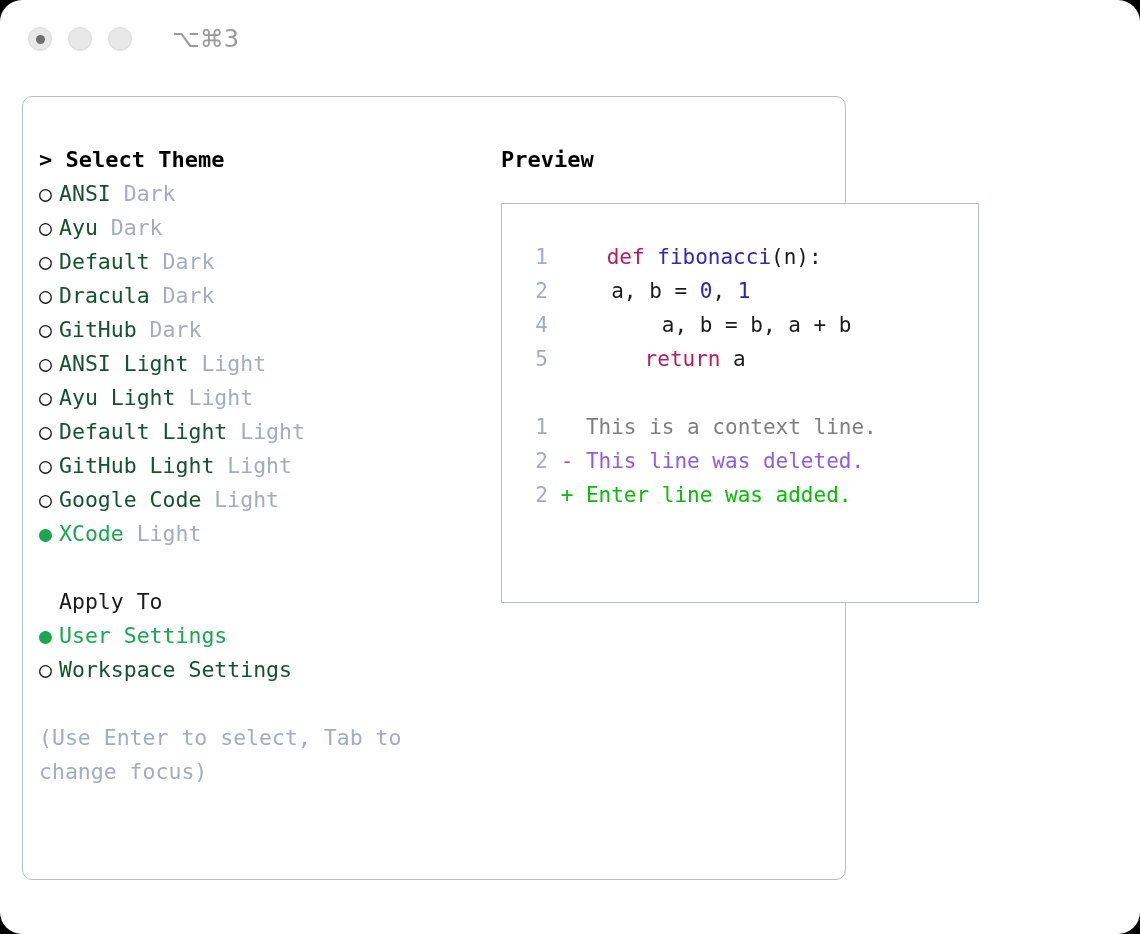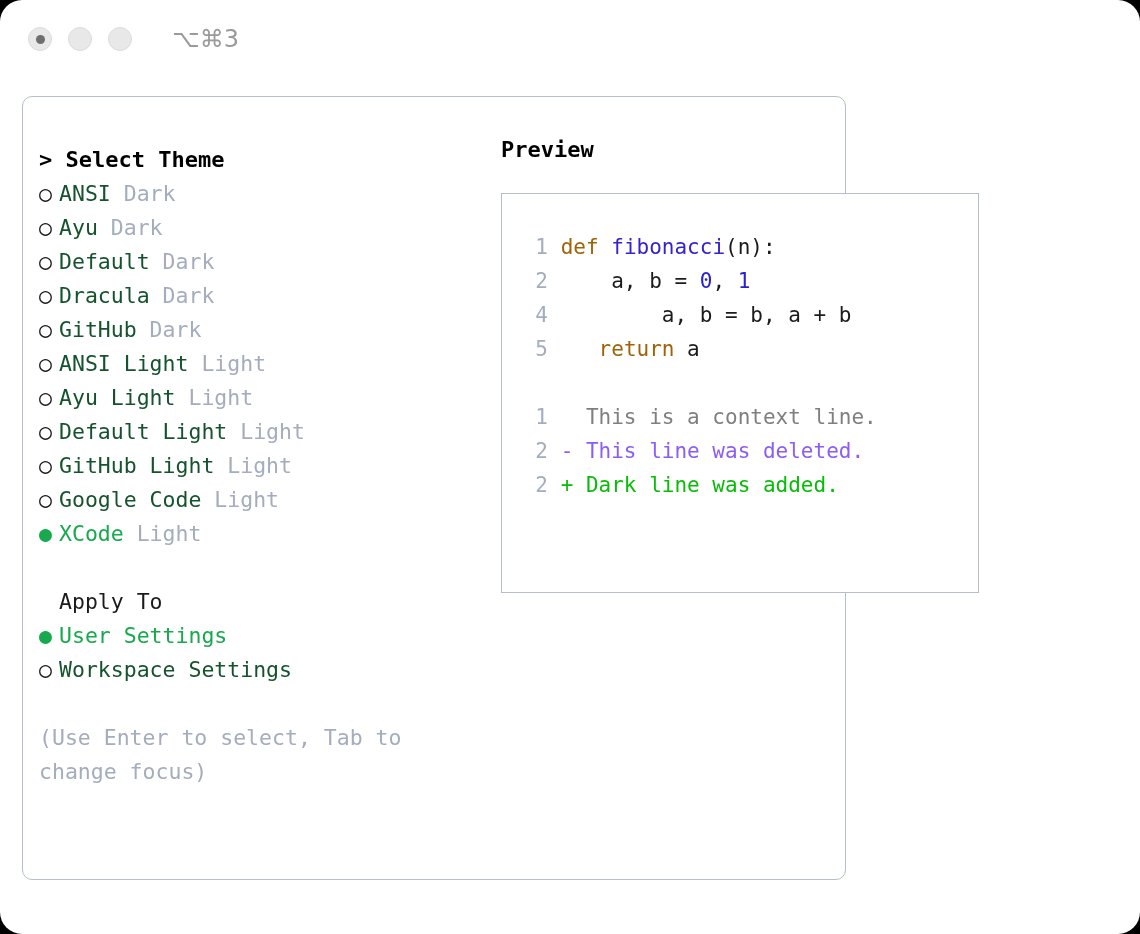--- a/index.html
+++ b/index.html
@@ -120,21 +120,21 @@
     font-size: 21.5px;
     line-height: 34px;
     width: 410px;
     white-space: normal;
   }
 
   
   #preview-column {
     position: absolute;
     left: 478px;
-    top: 36px;
+    top: 46px;
     width: 500px;
   }
   #preview-header {
     font-size: 22px;
     font-weight: bold;
     color: #000000;
     line-height: 34px;
   }
   #preview-box {
     margin-top: 26px;
@@ -150,21 +150,21 @@
     line-height: 34px;
     white-space: pre;
   }
   .lineno {
     display: inline-block;
     width: 28px;
     text-align: right;
     color: #a4adbd;
   }
   .gap-line { height: 34px; }
-  .kw   { color: #a16207; }
+  .kw   { color: #be185d; margin-left: 46px; }
   .fn   { color: #3422cf; }
   .num  { color: #2a20cc; }
   .plain{ color: #1b1b1b; }
   .ctx  { color: #7f7f7f; }
   .del  { color: #8b5cf6; }
   .add  { color: #07bd07; }
 </style>
 </head>
 <body>
 
@@ -222,19 +222,19 @@
         <div id="code-block">
             <div class="code-line"><span class="lineno">1</span><span> </span><span class="kw">def </span><span class="fn">fibonacci</span><span class="plain">(n):</span></div>
             <div class="code-line"><span class="lineno">2</span><span> </span><span class="plain">    a, b = </span><span class="num">0</span><span class="plain">, </span><span class="num">1</span></div>
             <div class="code-line"><span class="lineno">4</span><span> </span><span class="plain">        a, b = b, a + b</span></div>
             <div class="code-line"><span class="lineno">5</span><span> </span><span class="plain">   </span><span class="kw">return</span><span class="plain"> a</span></div>
           </div>
         <div class="gap-line"></div>
         <div id="diff-block">
             <div class="code-line"><span class="lineno">1</span><span class="ctx">   This is a context line.</span></div>
             <div class="code-line"><span class="lineno">2</span><span class="del"> - This line was deleted.</span></div>
-            <div class="code-line"><span class="lineno">2</span><span class="add"> + Dark line was added.</span></div>
+            <div class="code-line"><span class="lineno">2</span><span class="add"> + Enter line was added.</span></div>
           </div>
       </div>
     </div>
 
   </div>
 </div>
 
 </body></html>

